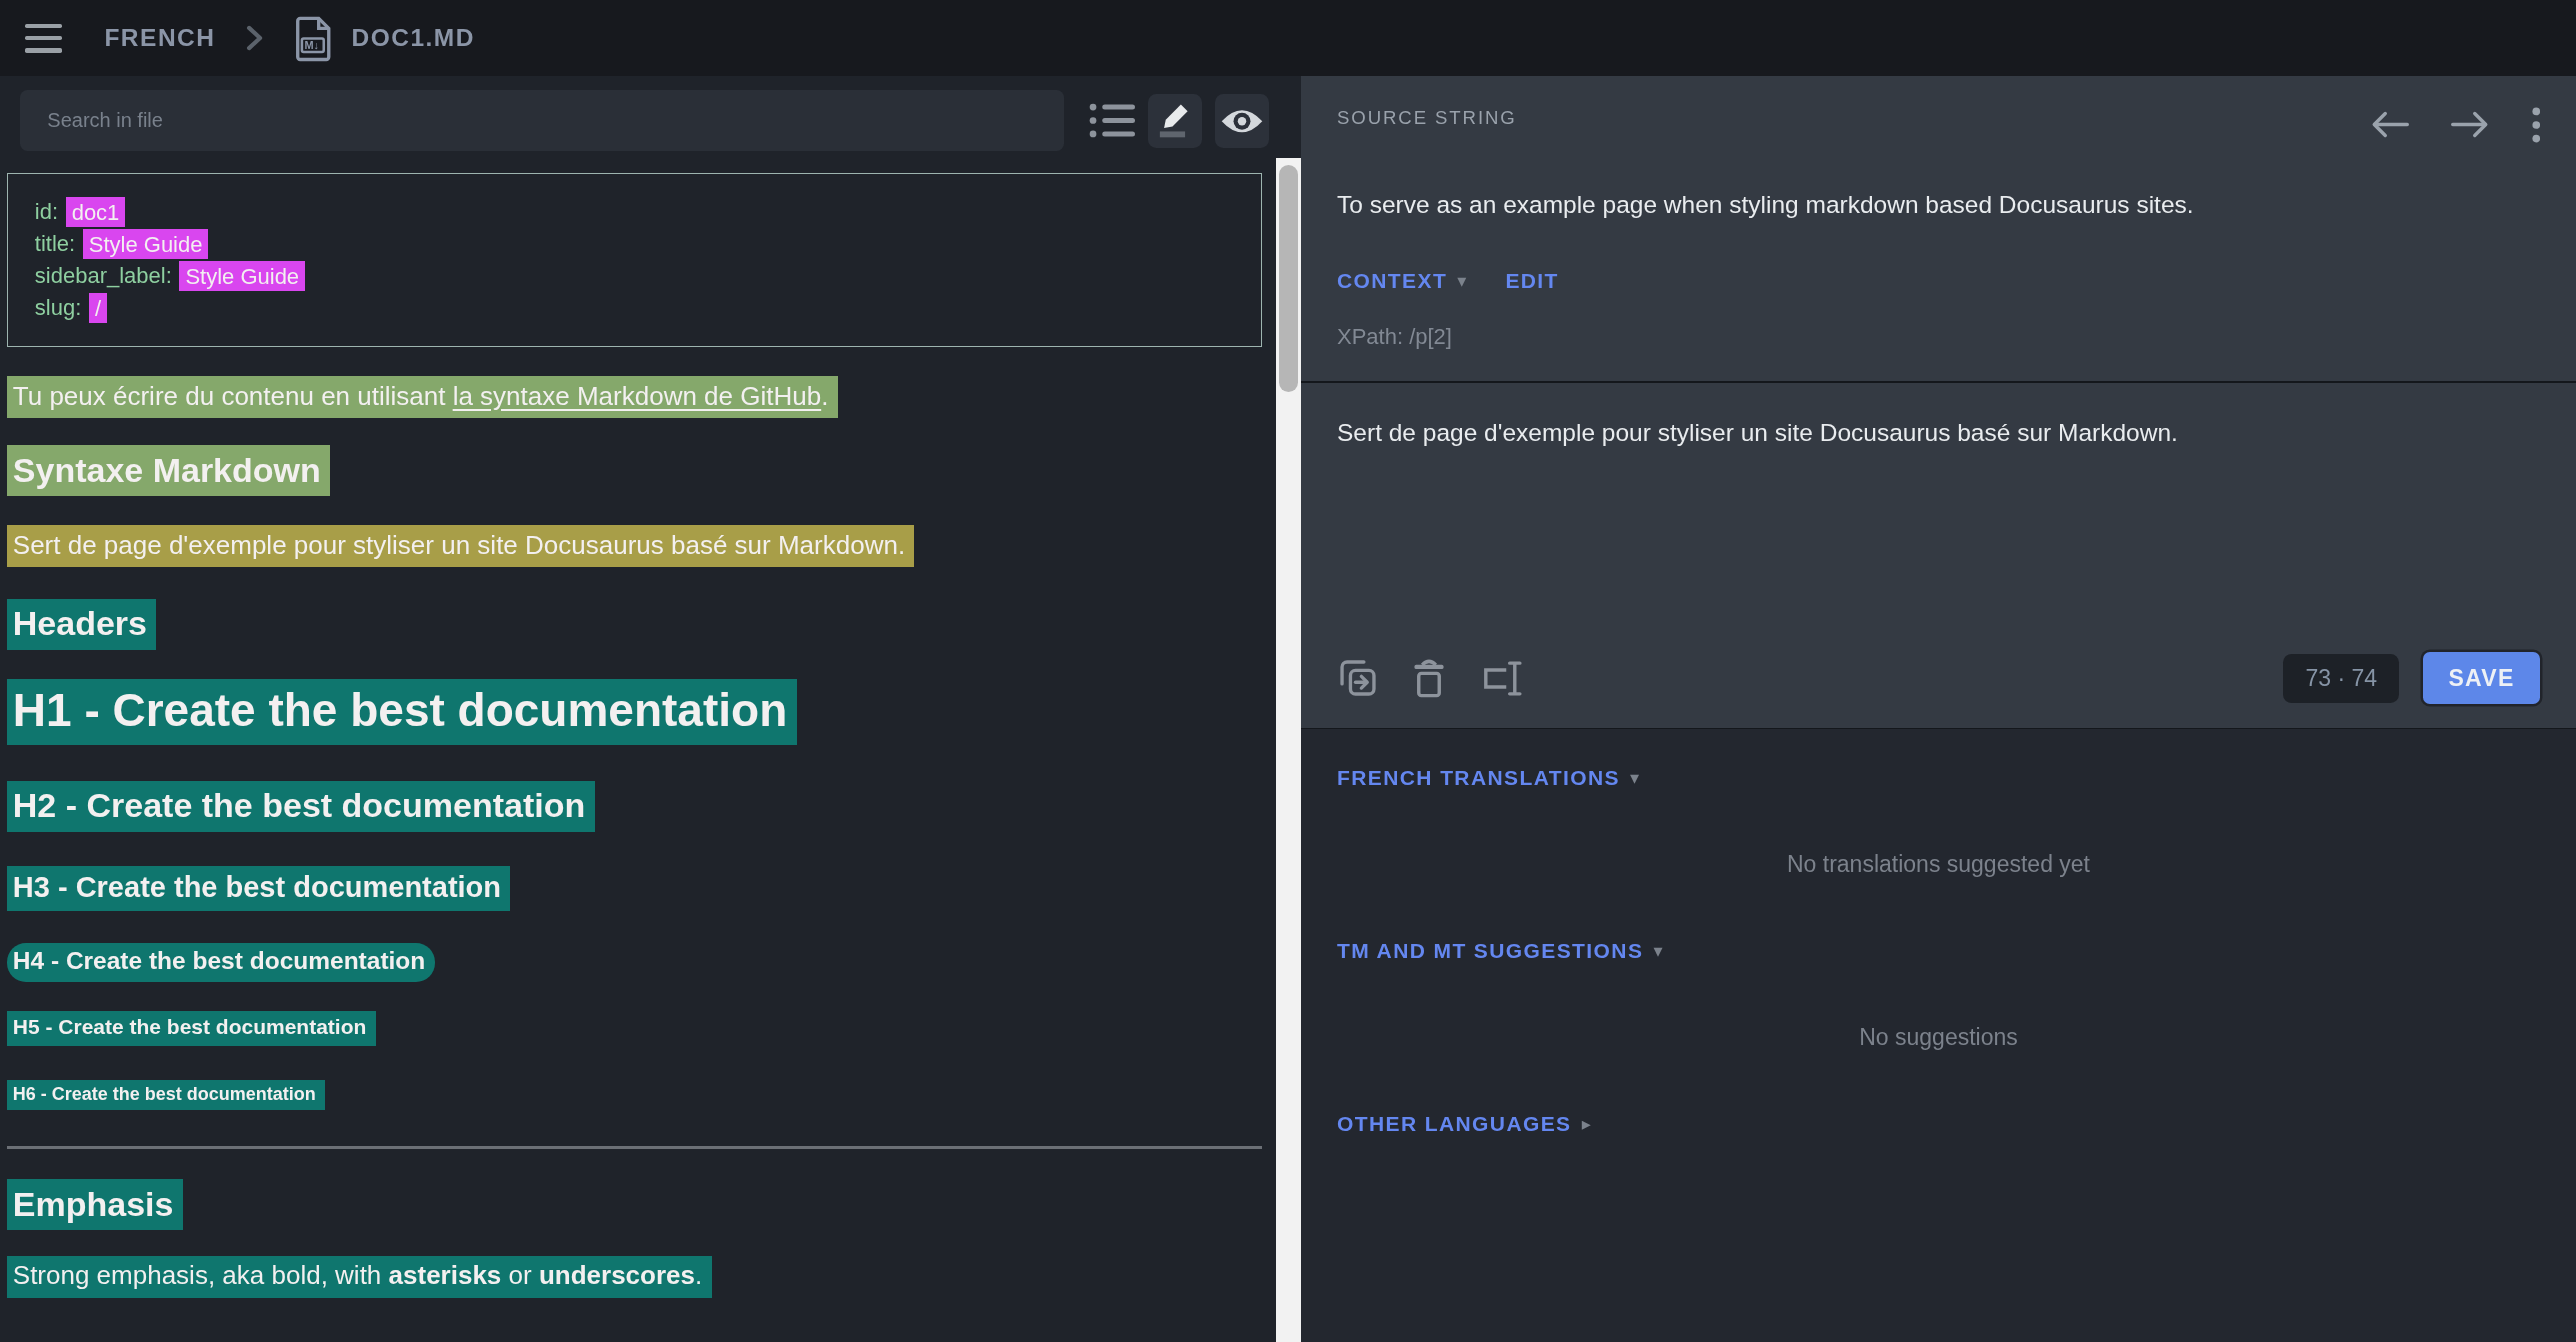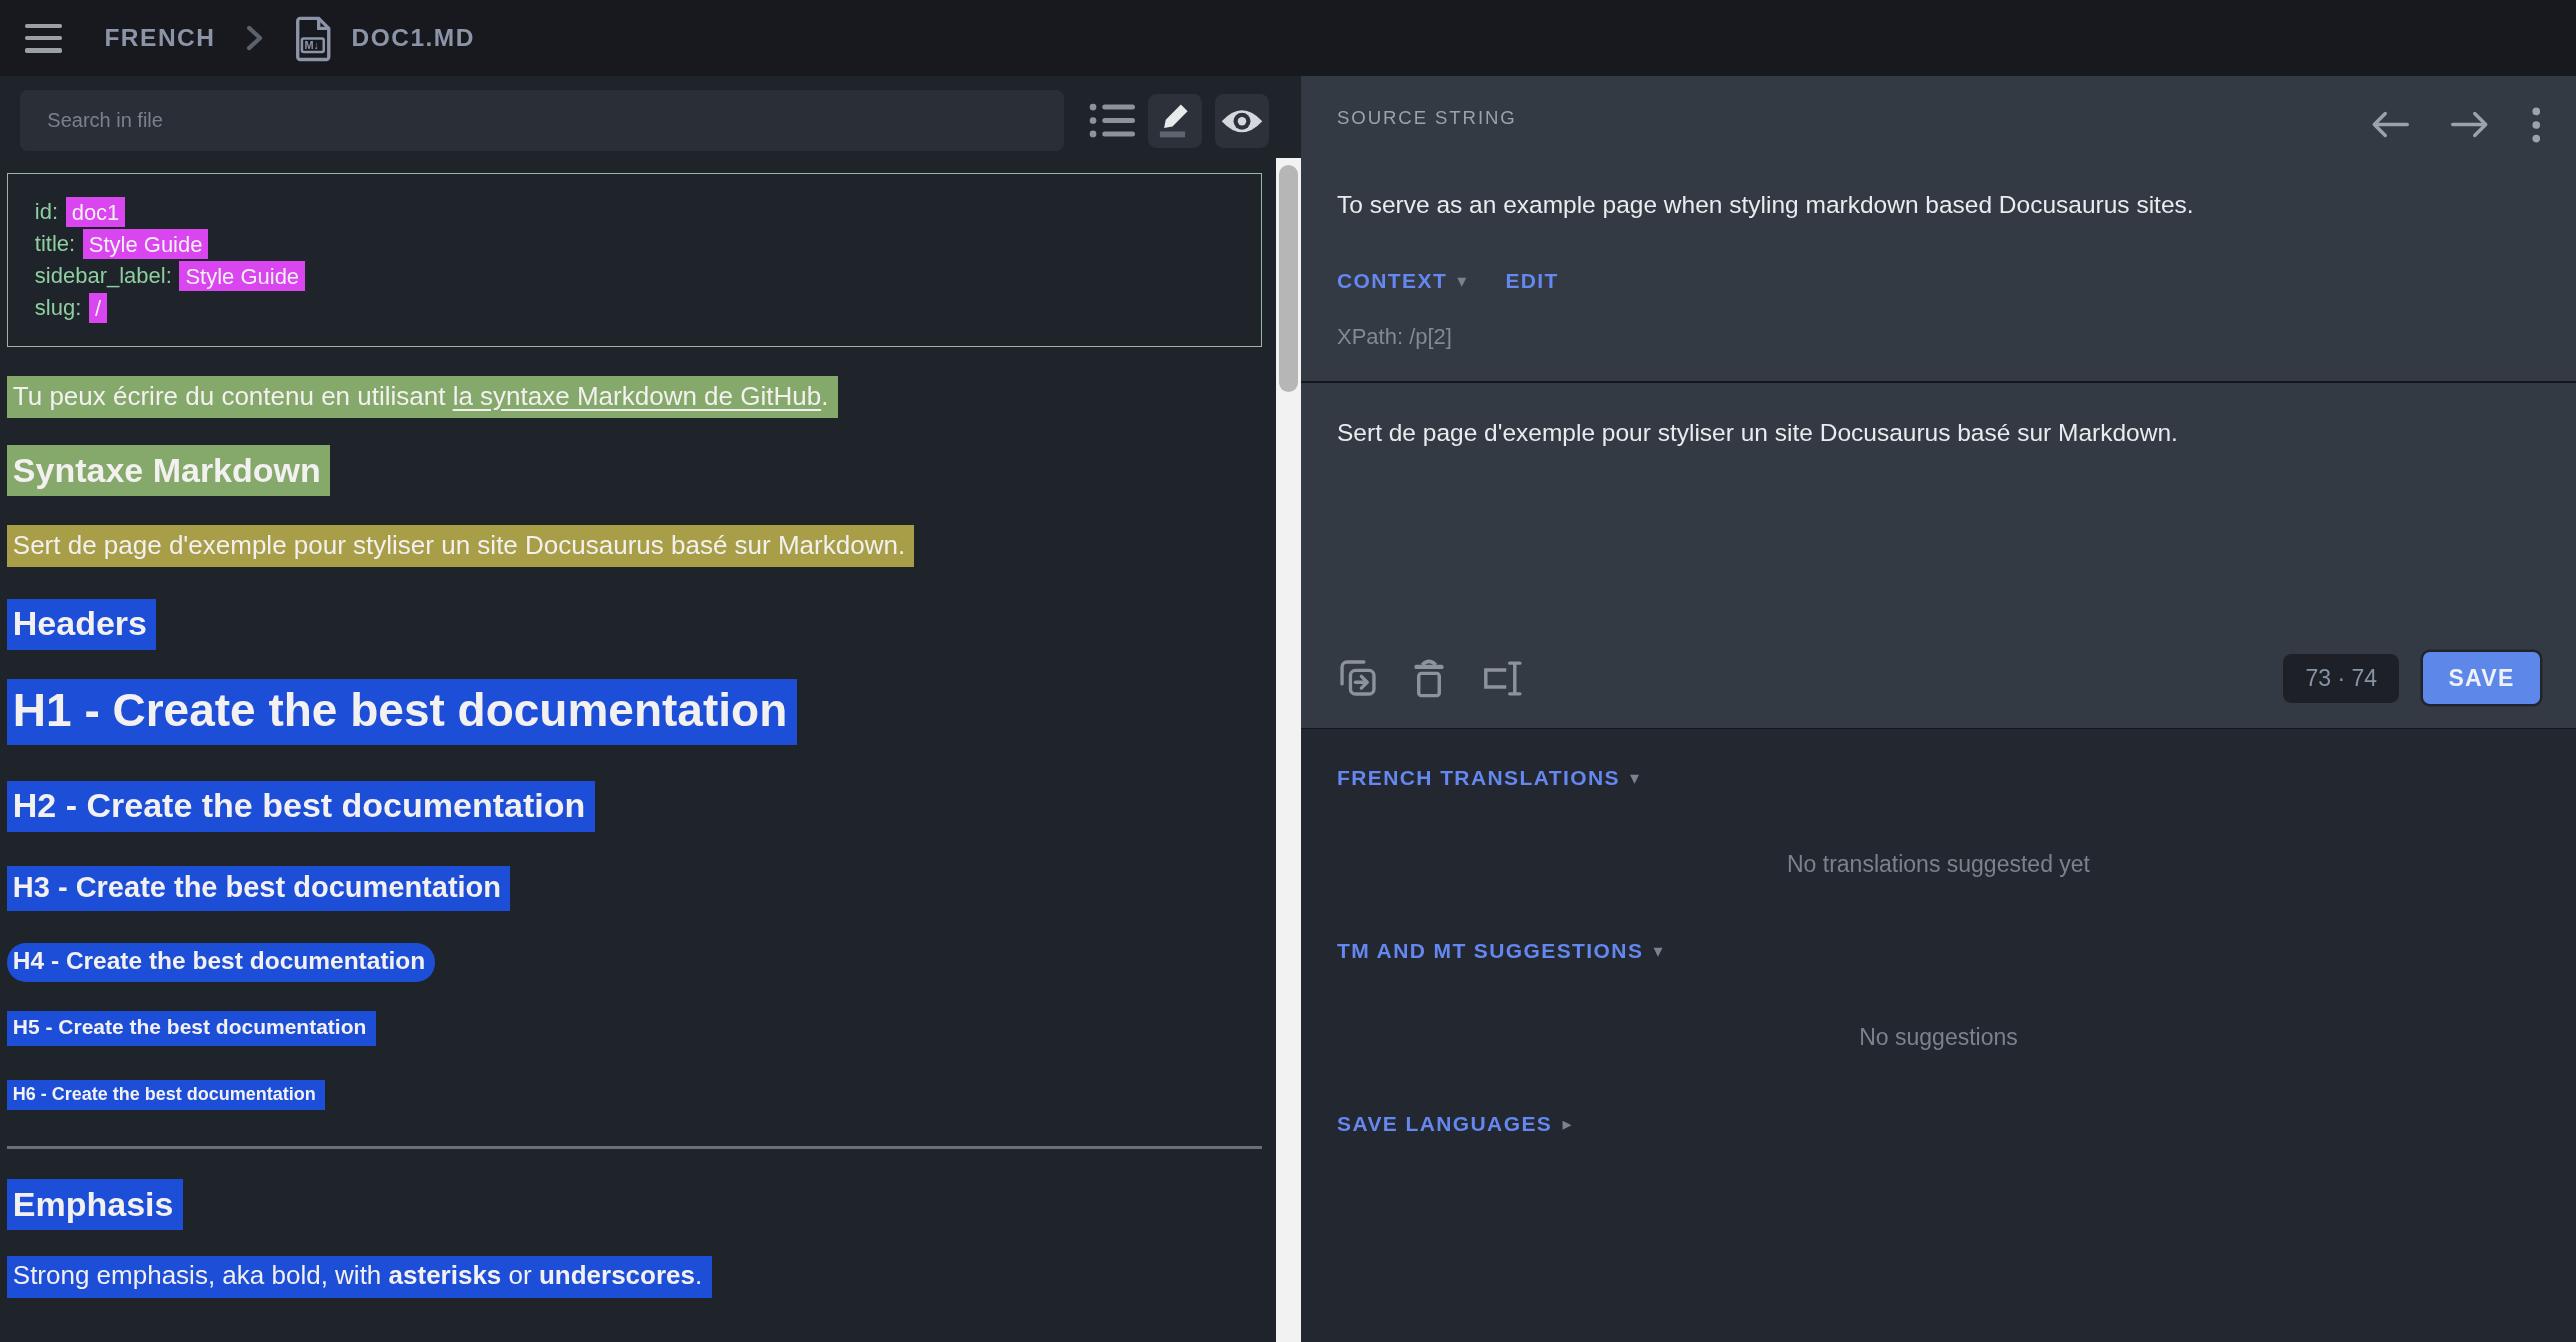--- a/index.html
+++ b/index.html
@@ -27,21 +27,21 @@
   .plain-icon-btn { background:none; border:none; margin-left:24px; display:flex; align-items:center; cursor:pointer; }
   .sq-btn { width:54px; height:54px; background:#2c313a; border:none; border-radius:8.5px; display:flex; align-items:center; justify-content:center; margin-left:12.7px; cursor:pointer; }
 
   
   .doc { padding:0 39px 0 6.8px; }
   .fm-box { border:1.7px solid #9db4af; padding:22px 27px; margin-top:5.1px; font-size:22px; line-height:32px; }
   .fm-key { color:#8ecfa0; margin-right:7.6px; }
   .fm-val { background:#d946ef; color:#f3f0f0; padding:2.5px 6px; }
 
   .hl-block { width:fit-content; color:#f3f0f0; padding:3.4px 9.3px 5.1px 6px; line-height:1.25; }
-  .bg-red { background:#1d4ed8; }
+  .bg-red { background:#0f766e; }
   .bg-green { background:#85a86b; }
   .bg-olive { background:#a89e48; }
 
   .p-doc { font-size:26px; font-weight:normal; line-height:1.28; }
   .h1-doc { font-size:46px; font-weight:bold; }
   .h2-doc { font-size:34px; font-weight:bold; }
   .h3-doc { font-size:29px; font-weight:bold; }
   .h4-doc { font-size:24.5px; font-weight:bold; }
   .h5-doc { font-size:21px; font-weight:bold; }
   .h6-doc { font-size:18px; font-weight:bold; }
@@ -275,20 +275,20 @@
       </div>
       <div class="empty-state">No translations suggested yet</div>
 
       <div class="sugg-header mt-block">
         <button class="blue-label">TM AND MT SUGGESTIONS</button>
         <span class="tri">▾</span>
       </div>
       <div class="empty-state">No suggestions</div>
 
       <div class="sugg-header mt-block">
-        <button class="blue-label">SAVE LANGUAGES</button>
+        <button class="blue-label">OTHER LANGUAGES</button>
         <span class="tri">▸</span>
       </div>
     </div>
 
   </section>
 </div>
 
 
 </body></html>

